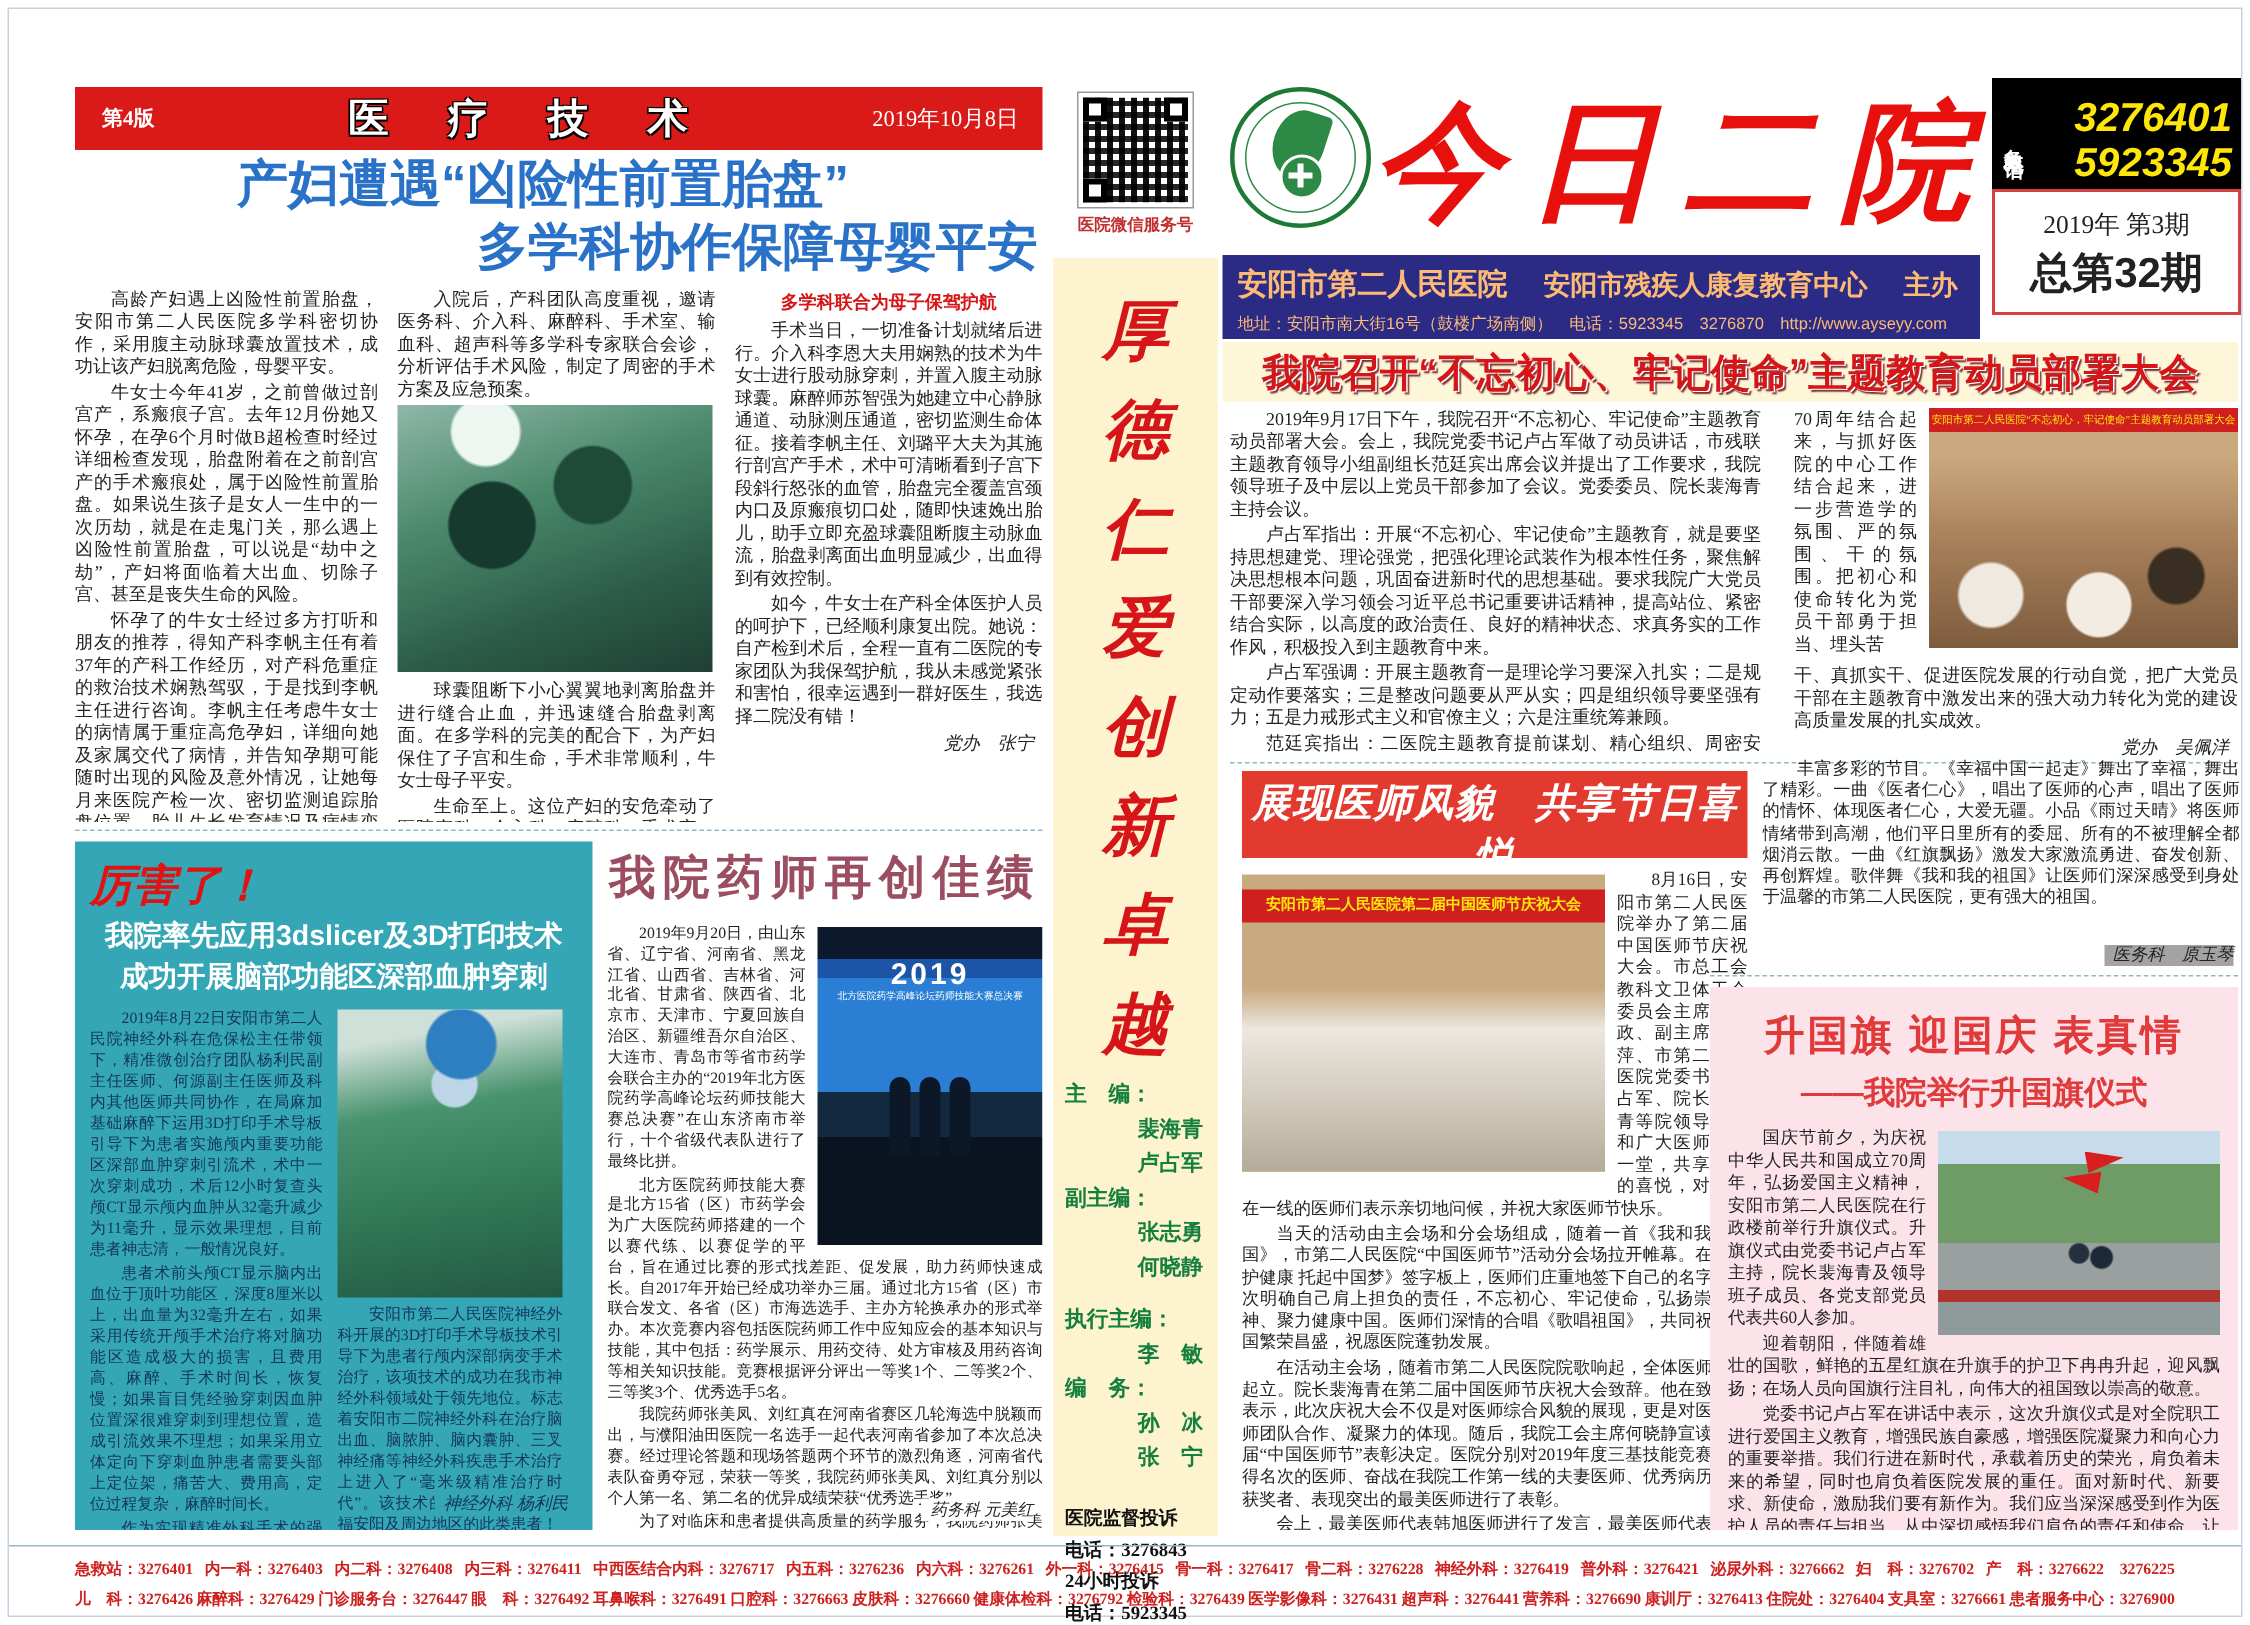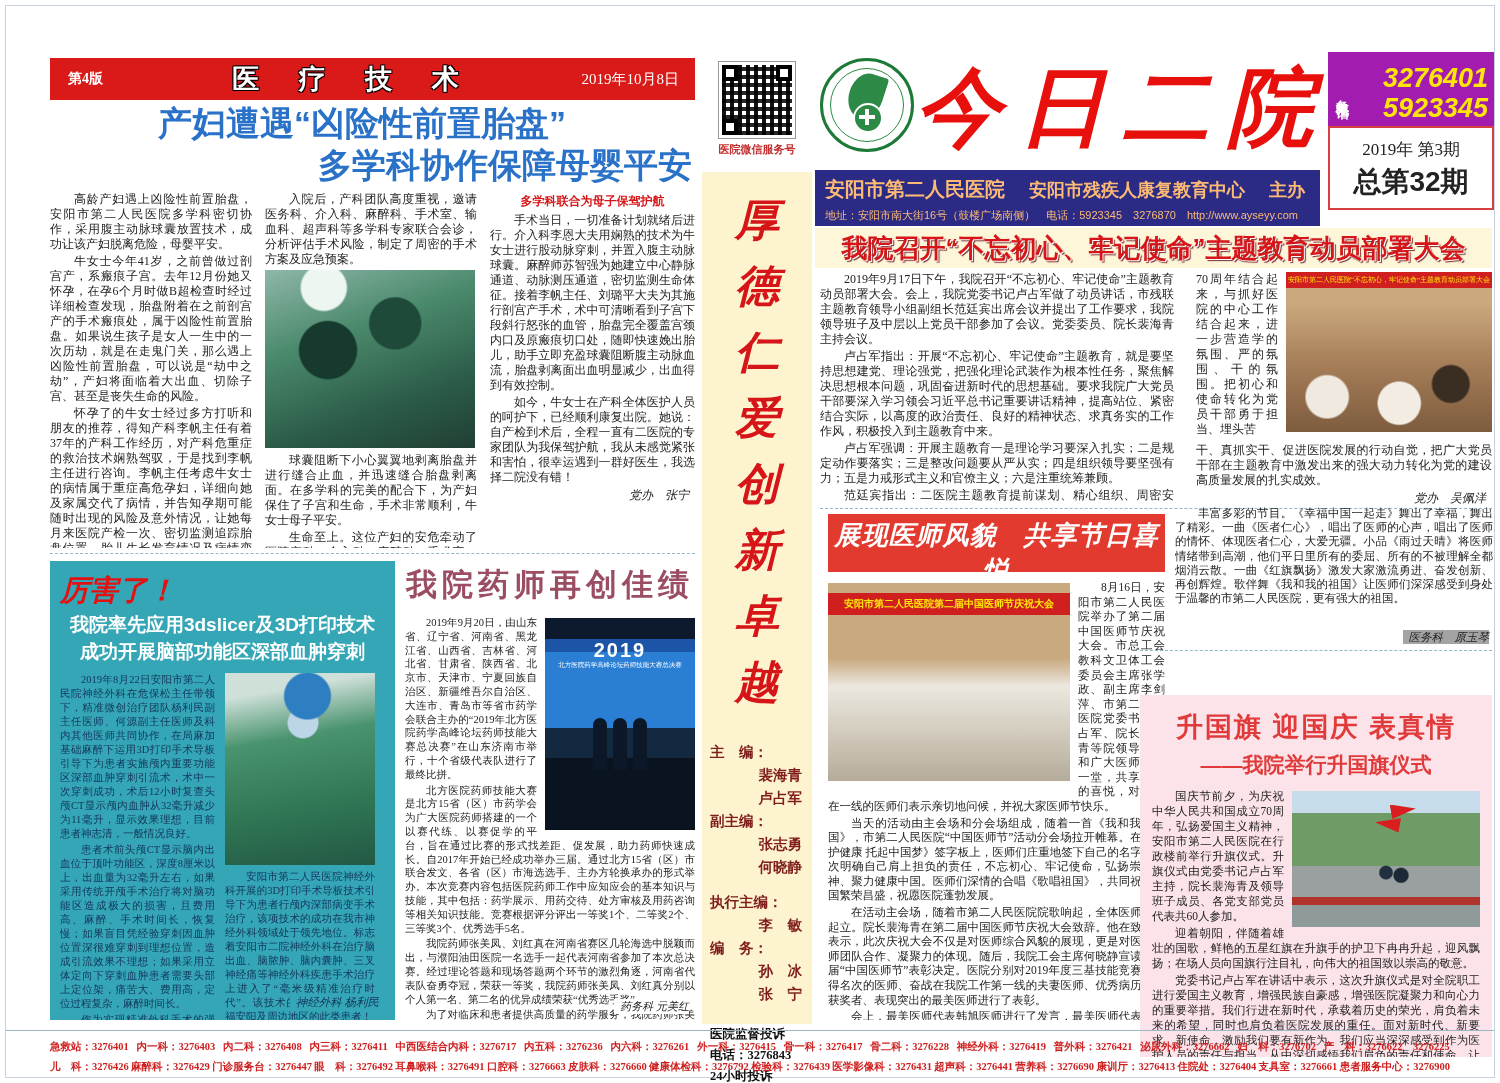--- a/index.html
+++ b/index.html
@@ -78,39 +78,39 @@
       background:
        repeating-linear-gradient(0deg,rgba(0,0,0,.85) 0 4px,rgba(255,255,255,0) 4px 8px),
        repeating-linear-gradient(90deg,#111 0 4px,#fff 4px 8px);}
   .qr .fp{position:absolute;width:16px;height:16px;background:#fff;border:4px solid #000;box-sizing:border-box;}
   .qr .fp.a{left:0;top:0;} .qr .fp.b{right:0;top:0;} .qr .fp.c{left:0;bottom:0;}
   #qrlabel{font-size:11px;font-weight:bold;color:#c03030;}
   #motto{position:absolute;left:0;top:122px;width:110px;height:852px;background:#fdf3cf;
          box-sizing:border-box;padding:16px 8px 10px 8px;text-align:center;}
   .mch{font-size:44px;font-weight:900;color:#d61518;font-style:italic;line-height:66px;
        font-family:"Liberation Serif",serif;}
-  #editors{margin-top:26px;font-size:14.5px;font-weight:bold;color:#7f1d1d;line-height:21px;}
+  #editors{margin-top:4px;font-size:14.5px;font-weight:bold;color:#15803d;line-height:21px;}
   .ed-label{text-align:left;}
   .ed-name{text-align:right;padding-right:2px;}
   .ed-gap{margin-top:14px;}
   #complaint{margin-top:20px;font-size:12.5px;font-weight:bold;color:#111;text-align:left;line-height:19px;}
 
   
   #logo{left:820px;top:58px;width:88px;height:88px;border-radius:50%;border:3px solid #1c7a36;background:#fff;}
   #logo .ring{position:absolute;left:7px;top:7px;right:7px;bottom:7px;border-radius:50%;border:1.5px solid #2c8a46;}
   #logo .leaf{position:absolute;left:26px;top:12px;width:34px;height:46px;background:#2c8a46;
               border-radius:60% 10% 60% 60%;transform:rotate(18deg);}
   #logo .crossbox{position:absolute;left:30px;top:42px;width:26px;height:26px;border-radius:50%;
                   background:#2c8a46;border:2px solid #fff;}
   #logo .crossbox:before{content:"";position:absolute;left:10px;top:4px;width:4px;height:16px;background:#fff;}
   #logo .crossbox:after{content:"";position:absolute;left:4px;top:10px;width:16px;height:4px;background:#fff;}
   #masttitle{left:915px;top:50px;width:398px;height:116px;display:flex;justify-content:space-between;
              align-items:center;color:#e8100c;font-size:86px;font-weight:900;font-style:italic;
              font-family:"Liberation Serif",serif;}
-  #erbox{left:1328px;top:52px;width:166px;height:82px;background:#a21caf;display:flex;align-items:center;}
+  #erbox{left:1328px;top:52px;width:166px;height:82px;background:#000000;display:flex;align-items:center;}
   #erbox .lab{writing-mode:vertical-rl;color:#fff;font-weight:bold;font-size:13px;letter-spacing:2px;
               margin-left:5px;height:62px;text-align:center;}
   #erbox .nums{flex:1;text-align:right;padding-right:6px;color:#ffe60a;font-weight:900;font-style:italic;
                font-size:27px;line-height:30px;font-family:"Liberation Sans",sans-serif;}
   #issuebox{left:1328px;top:126px;width:166px;height:84px;border:2px solid #d64040;box-sizing:border-box;
             text-align:center;background:#fff;}
   #issuebox .l1{font-size:17px;margin-top:10px;}
   #issuebox .l2{font-size:28px;font-weight:900;font-family:"Liberation Sans",sans-serif;margin-top:2px;}
   #bluebar{left:815px;top:170px;width:505px;height:56px;background:#2b2b86;color:#fdba74;box-sizing:border-box;
            padding:6px 10px 0 10px;font-family:"Liberation Sans",sans-serif;}
@@ -151,21 +151,21 @@
   #dash2{left:1140px;top:650px;width:352px;}
   #art2body{left:828px;top:580px;width:337px;height:440px;overflow:hidden;font-size:11.5px;line-height:14.6px;}
   #ph-group{float:left;width:242px;height:198px;margin:3px 8px 4px 0;
     background:
       linear-gradient(180deg,rgba(0,0,0,0) 0 38%,#ece8df 52%,#cfc8ba 78%,#b4ab99 100%),
       linear-gradient(180deg,#c9a97f 0 40%,#a9875f 100%);}
   #ph-group .pbanner{top:10px;height:22px;font-size:10px;line-height:22px;font-weight:bold;}
 
   
   #art3{left:1140px;top:658px;width:352px;height:362px;background:#fbe3e9;box-sizing:border-box;
-        padding:14px 12px 8px 12px;overflow:hidden;margin-top:37px;}
+        padding:14px 12px 8px 12px;overflow:hidden;}
   #art3 .h1{font-size:27px;font-weight:900;color:#e03a3a;text-align:center;letter-spacing:2px;
             font-family:"Liberation Sans",sans-serif;}
   #art3 .h2{font-size:21px;font-weight:900;color:#e03a3a;text-align:center;margin-top:6px;
             font-family:"Liberation Sans",sans-serif;}
   #art3 .body{margin-top:10px;font-size:11.5px;line-height:15px;}
   #ph-flag{float:right;width:188px;height:136px;margin:2px 0 4px 8px;
     background:
       radial-gradient(circle at 50% 60%,#23303f 0 5%,rgba(0,0,0,0) 6%),
       radial-gradient(circle at 58% 62%,#1d2936 0 5%,rgba(0,0,0,0) 6%),
       linear-gradient(180deg,#c6dcea 0 16%,#6f9b66 16% 55%,#9aa0a0 55% 78%,#b0342c 78% 84%,#8f9a9a 84% 100%);}

